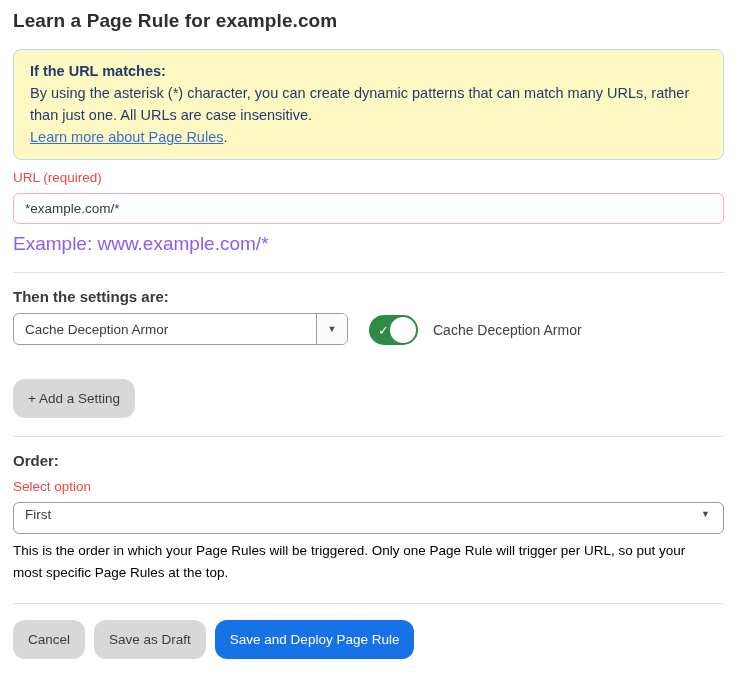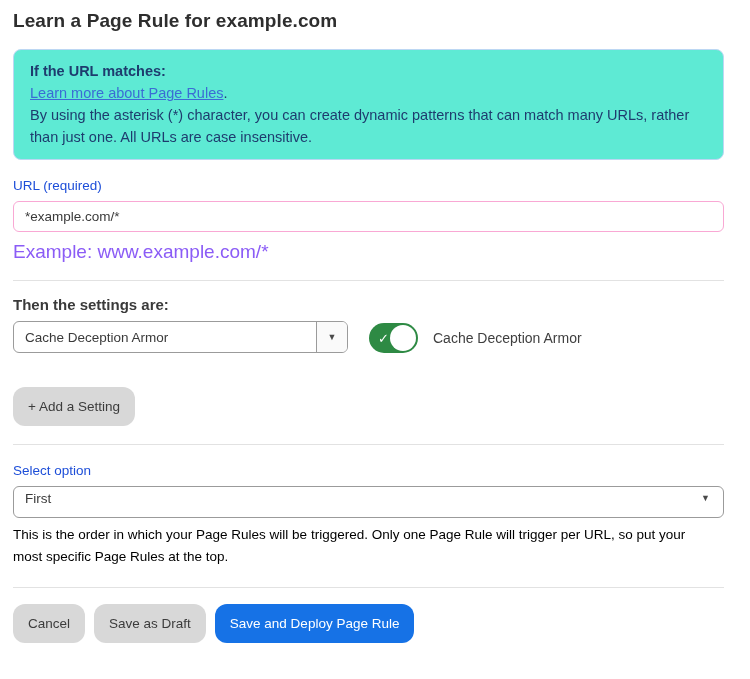--- a/index.html
+++ b/index.html
@@ -17,38 +17,38 @@
     padding: 10px 26px 14px 13px;
   }
   .page-title {
     font-size: 19px;
     font-weight: bold;
     color: #2e2e2e;
     letter-spacing: 0.1px;
   }
   .info-box {
     margin-top: 17px;
-    background: #5eead4;
+    background: #fef9c3;
     border: 1px solid #bcd7f3;
     border-radius: 8px;
     padding: 10px 16px 11px 16px;
     color: #1e3c6e;
     font-size: 14.5px;
     line-height: 22px;
   }
   .info-box-heading { font-weight: bold; }
   .info-link {
     color: #3b6cd4;
     text-decoration: underline;
     cursor: pointer;
   }
   .field-label {
     font-size: 13.5px;
-    color: #1d4ed8;
-    margin-top: 18px;
+    color: #ef4444;
+    margin-top: 10px;
   }
   .text-input {
     display: block;
     width: 100%;
     height: 31px;
     margin-top: 8px;
     border: 1px solid #f9a8d4;
     border-radius: 6px;
     padding: 0 11px;
     font-size: 13.5px;
@@ -208,22 +208,22 @@
 </style>
 </head>
 <body>
 
 <div class="page">
 
   <h1 class="page-title">Learn a Page Rule for example.com</h1>
 
   <div class="info-box">
     <div class="info-box-heading">If the URL matches:</div>
+    <div><span>By using the asterisk (*) character, you can create dynamic patterns that can match many URLs, rather than just one. All URLs are case insensitive.</span></div>
     <div><a class="info-link">Learn more about Page Rules</a><span>.</span></div>
-    <div><span>By using the asterisk (*) character, you can create dynamic patterns that can match many URLs, rather than just one. All URLs are case insensitive.</span></div>
   </div>
 
   <div class="field-label">URL (required)</div>
   <input class="text-input" type="text" value="*example.com/*" style="">
   <div class="helper-text">Example: www.example.com/*</div>
 
   <hr class="divider">
 
   <h2 class="section-heading">Then the settings are:</h2>
 
@@ -241,20 +241,21 @@
         <span class="toggle-knob"></span>
       </div>
       <span class="toggle-label">Cache Deception Armor</span>
     </div>
   </div>
 
   <button class="btn btn-gray add-setting-btn">+ Add a Setting</button>
 
   <hr class="divider">
 
+  <h2 class="section-heading">Order:</h2>
 
   <div class="field-label">Select option</div>
 
   <div class="order-select">
     <span class="order-select-value">First</span>
     <span class="arrow-glyph">▼</span>
   </div>
 
   <div class="order-helper">This is the order in which your Page Rules will be triggered. Only one Page Rule will trigger per URL, so put your most specific Page Rules at the top.</div>
 

